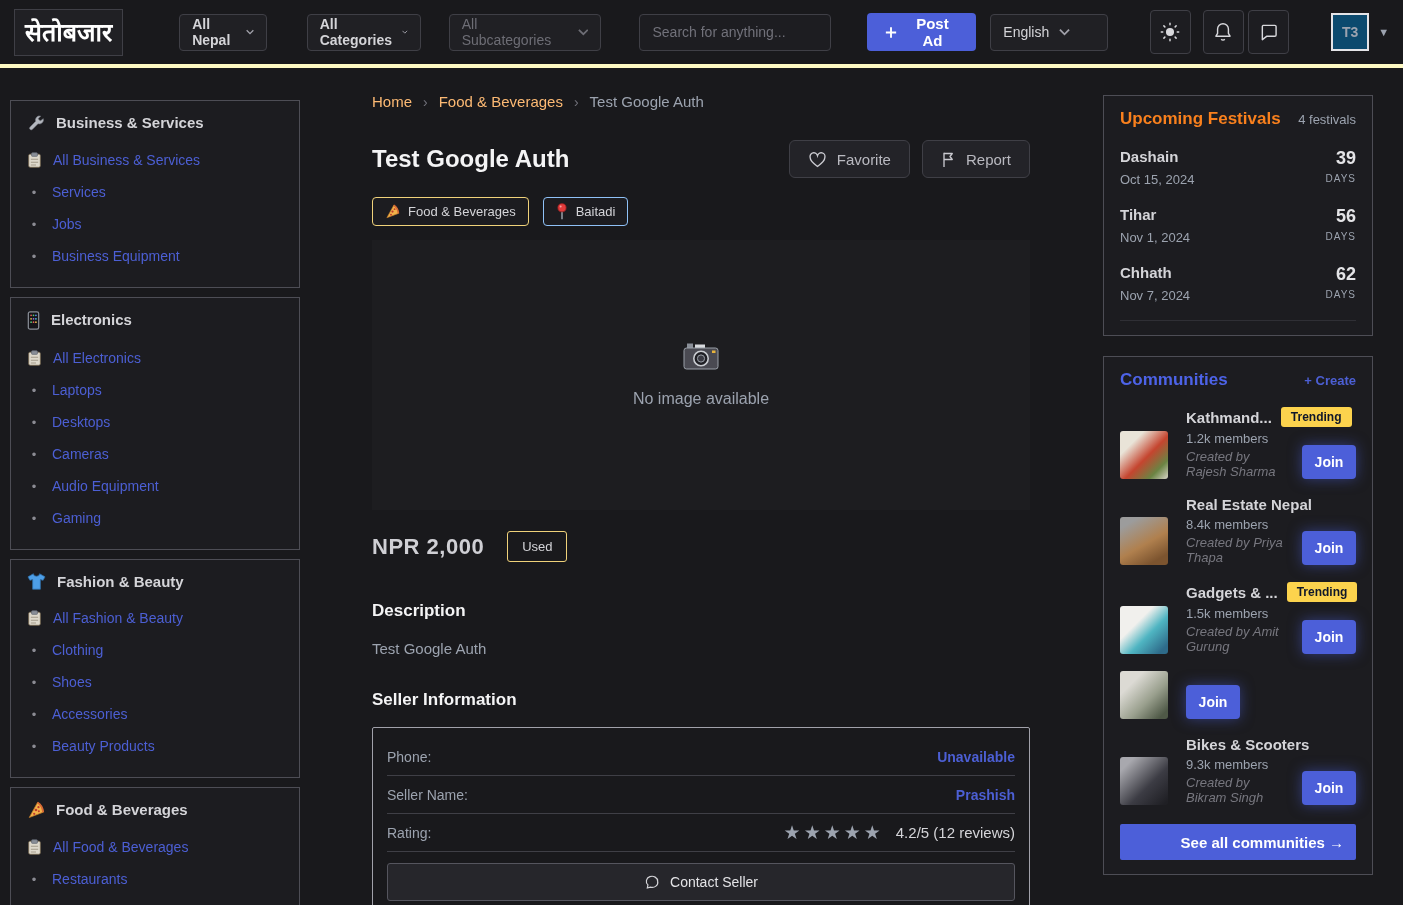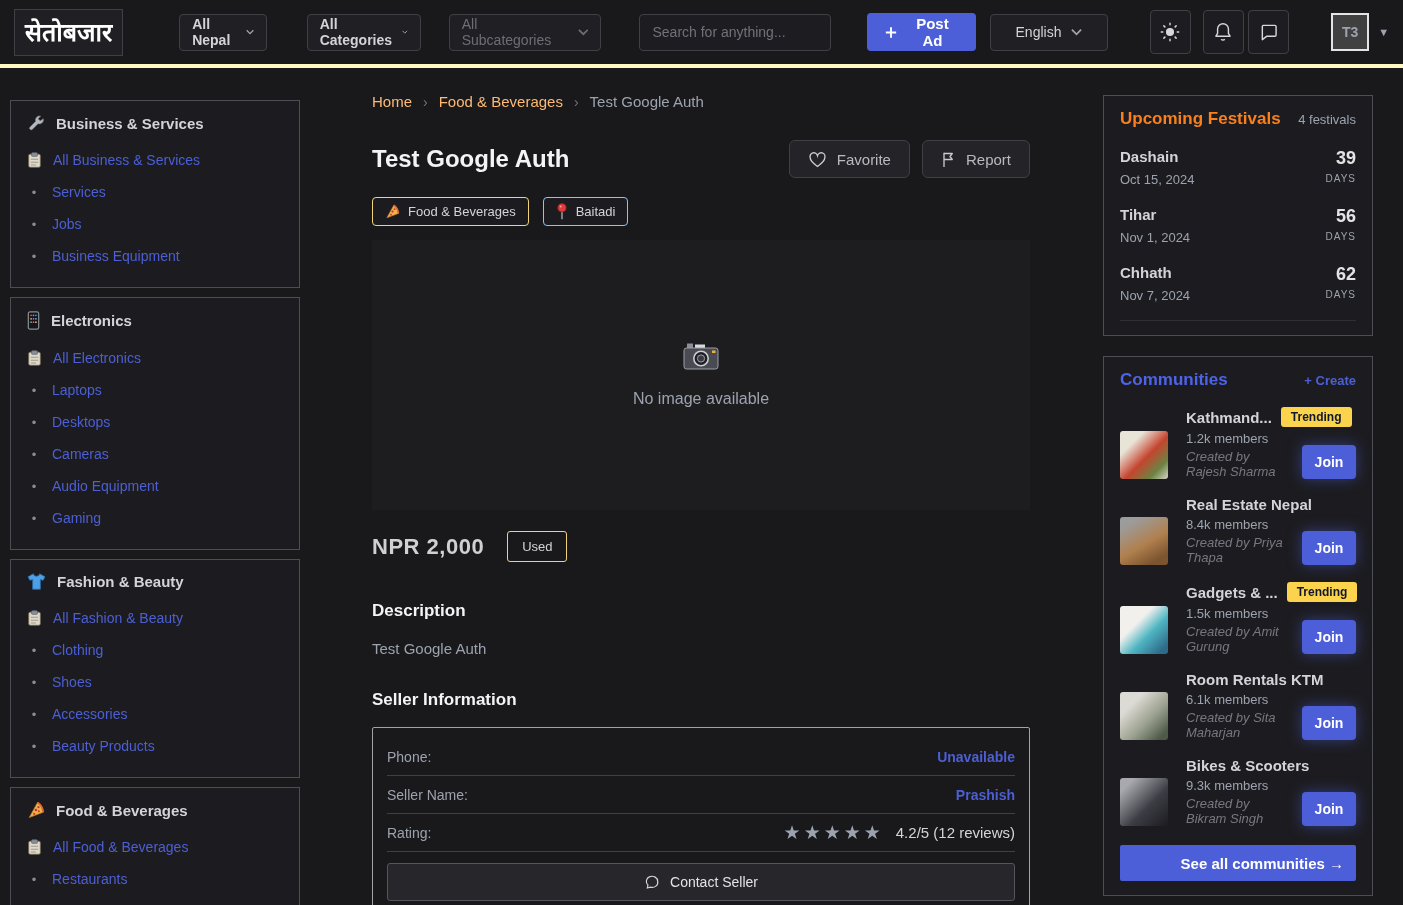--- a/index.html
+++ b/index.html
@@ -5,40 +5,40 @@
   * { margin:0; padding:0; box-sizing:border-box; }
   html,body { background:#101012; }
   body { font-family:"Liberation Sans", sans-serif; }
   .canvas { position:relative; width:1403px; height:905px; background:#19191c; overflow:hidden; }
 
   
   .header { position:absolute; top:0; left:0; width:1403px; height:68px; display:flex; align-items:center;
             padding:0 14px; border-bottom:4px solid #fef9c3; background:#19191c; }
   .logo-box { border:1px solid #3f3f46; background:#202024; padding:4px 10px 7px; cursor:pointer; }
   .logo-text { font-family:"DejaVu Sans", sans-serif; font-weight:bold; font-size:25px; color:#ffffff; }
-  .select { display:flex; align-items:center; justify-content:center; gap:10px; height:37px;
+  .select { display:flex; align-items:center; justify-content:flex-start; gap:10px; height:37px;
             background:#202024; border:1px solid #3f3f46; border-radius:4px; padding:0 12px;
             font-size:14px; font-weight:bold; color:#d4d4d8; cursor:pointer; }
   .select.disabled { color:#6d6d75; font-weight:normal; }
   .search-input { height:37px; width:192px; margin-left:38px; background:#1d1d21; border:1px solid #3f3f46;
             border-radius:4px; padding:0 12px; font-size:14px; color:#d4d4d8; font-family:"Liberation Sans",sans-serif; }
   .search-input::placeholder { color:#71717a; }
   .post-ad { height:38px; margin-left:36px; display:flex; align-items:center; gap:9px; background:#4c5fd9;
             border:none; border-radius:4px; padding:0 18px; color:#fff; font-weight:bold; font-size:15px; cursor:pointer; }
   .icon-btn { width:44px; height:44px; display:flex; align-items:center; justify-content:center;
             background:#1d1d21; border:1px solid #3f3f46; border-radius:4px; cursor:pointer; }
   .avatar-wrap { display:flex; align-items:center; gap:9px; margin-left:42px; cursor:pointer; }
   .avatar { width:38px; height:38px; border:2px solid #e4e4e7; display:flex; align-items:center; justify-content:center;
-            color:#9ca3af; font-size:14px; font-weight:bold; background:#404040; }
+            color:#9ca3af; font-size:14px; font-weight:bold; background:#0c4a6e; }
   .caret { color:#9ca3af; font-size:11px; }
 
   
   .sidebar { position:absolute; left:10px; top:100px; width:290px; }
   .cat-card { border:1px solid #4d4d55; background:#1c1c20; padding:13px 16px 15px; margin-bottom:9px; }
-  .cat-head { display:flex; align-items:center; gap:11px; margin-bottom:12px; }
+  .cat-head { display:flex; gap:11px; margin-bottom:12px; }
   .cat-title { font-size:15px; font-weight:bold; color:#d4d4d8; }
   .cat-row { display:flex; align-items:center; gap:11px; height:32px; font-size:14px; color:#4c5fd4; cursor:pointer; }
   .cat-row .bullet { color:#8b8b93; width:14px; text-align:center; font-size:13px; }
 
   
   .main { position:absolute; left:372px; top:93px; width:658px; }
   .breadcrumb { display:flex; align-items:center; gap:11px; font-size:15px; }
   .crumb-link { color:#fdba74; cursor:pointer; }
   .crumb-sep { color:#71717a; font-size:14px; }
   .crumb-current { color:#9ca3af; }
@@ -501,27 +501,20 @@
             <span class="trending">Trending</span>
           </div>
           <div class="comm-members">1.5k members</div>
           <div class="comm-created">Created by Amit Gurung</div>
         </div>
         <button class="join-btn">Join</button>
       </div>
 
       <div class="comm-item">
         <div class="thumb thumb-3"></div>
-        <div class="comm-info">
-          <div class="comm-name-row">
-            <span class="comm-name">Room Rentals KTM</span>
-          </div>
-          <div class="comm-members">6.1k members</div>
-          <div class="comm-created">Created by Sita Maharjan</div>
-        </div>
         <button class="join-btn">Join</button>
       </div>
 
       <div class="comm-item">
         <div class="thumb thumb-4"></div>
         <div class="comm-info">
           <div class="comm-name-row">
             <span class="comm-name">Bikes &amp; Scooters</span>
           </div>
           <div class="comm-members">9.3k members</div>

